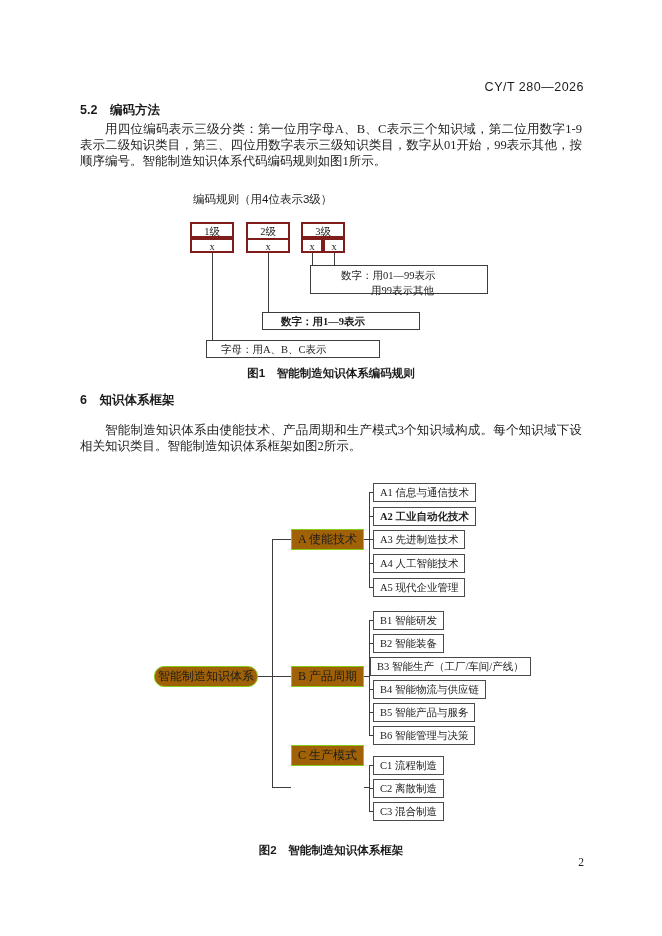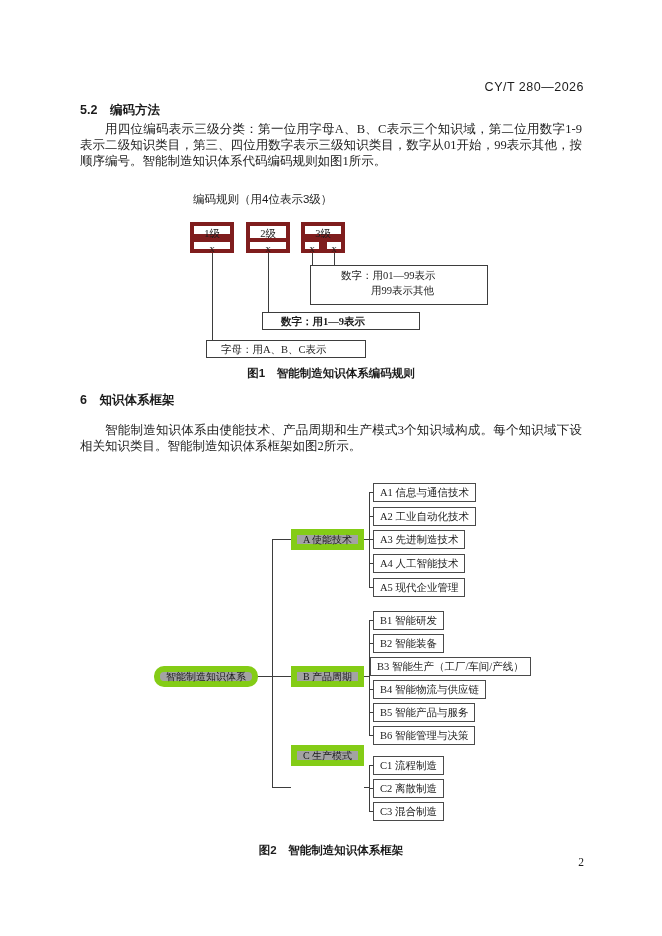--- a/index.html
+++ b/index.html
@@ -22,31 +22,31 @@
   }
   .fig-title{
     position:absolute;font-weight:normal;font-size:11.5px;
     font-family:"Liberation Sans","DejaVu Sans",sans-serif;
   }
   .fig-caption{
     position:absolute;left:0;width:662px;text-align:center;font-weight:bold;
     font-size:11.5px;font-family:"Liberation Sans","DejaVu Sans",sans-serif;
   }
   .f1box{
-    position:absolute;border:4px solid #7f1d1d;text-align:center;
+    position:absolute;border:2px solid #7f1d1d;text-align:center;
     font-size:10.5px;background:#fff;box-sizing:border-box;
   }
   .f1note{
     position:absolute;border:1px solid #3d3d3d;font-size:10.5px;background:#fff;
     box-sizing:border-box;
   }
   .vline{position:absolute;width:1px;background:#3d3d3d;}
   .hline{position:absolute;height:1px;background:#3d3d3d;}
   .f2box{
-    position:absolute;border:6px solid #84cc16;background:#a3a3a3;font-size:10px;
+    position:absolute;border:1px solid #84cc16;background:#a16207;font-size:12px;
     display:flex;align-items:center;justify-content:center;box-sizing:border-box;
     white-space:nowrap;
   }
   .leaf{
     position:absolute;height:19px;border:1px solid #4a4a4a;background:#fff;
     font-size:10.5px;display:inline-flex;align-items:center;padding:0 6px;
     box-sizing:border-box;white-space:nowrap;
   }
   .page-number{position:absolute;right:78px;top:856px;font-size:11.5px;}
 </style>
@@ -69,26 +69,26 @@
   <div class="f1box" style="left:190px;top:238px;width:44px;height:15px;line-height:14px;">x</div>
   <div class="f1box" style="left:246px;top:238px;width:44px;height:15px;line-height:14px;">x</div>
   <div class="f1box" style="left:301px;top:238px;width:22px;height:15px;line-height:14px;">x</div>
   <div class="f1box" style="left:323px;top:238px;width:22px;height:15px;line-height:14px;">x</div>
 
   <div class="vline" style="left:212px;top:253px;height:87px;"></div>
   <div class="vline" style="left:268px;top:253px;height:59px;"></div>
   <div class="vline" style="left:312px;top:253px;height:12px;"></div>
   <div class="vline" style="left:334px;top:253px;height:12px;"></div>
 
-  <div class="f1note" style="left:310px;top:265px;width:178px;height:40px;padding-top:2px;line-height:15px;">
+  <div class="f1note" style="left:310px;top:265px;width:178px;height:29px;padding-top:2px;line-height:15px;">
     <div style="padding-left:30px;">数字：用01—99表示</div>
     <div style="padding-left:60px;">用99表示其他</div>
   </div>
   <div class="f1note" style="left:262px;top:312px;width:158px;height:18px;line-height:17px;padding-left:18px;font-weight:bold;">数字：用1—9表示</div>
-  <div class="f1note" style="left:206px;top:340px;width:160px;height:18px;line-height:17px;padding-left:14px;">字母：用A、B、C表示</div>
+  <div class="f1note" style="left:206px;top:340px;width:174px;height:18px;line-height:17px;padding-left:14px;">字母：用A、B、C表示</div>
 
   <div class="fig-caption" style="top:366px;">图1　智能制造知识体系编码规则</div>
 
   <div class="heading" style="top:392px;">6　知识体系框架</div>
   <p class="body-par" style="top:422px;">智能制造知识体系由使能技术、产品周期和生产模式3个知识域构成。每个知识域下设相关知识类目。智能制造知识体系框架如图2所示。</p>
 
   <div class="f2box" style="left:154px;top:666px;width:104px;height:21px;border-radius:10px;">智能制造知识体系</div>
 
   <div class="hline" style="left:258px;top:676px;width:15px;"></div>
   <div class="vline" style="left:272px;top:539px;height:249px;"></div>
@@ -117,21 +117,21 @@
   <div class="hline" style="left:369px;top:712px;width:4px;"></div>
   <div class="hline" style="left:369px;top:735px;width:4px;"></div>
 
   <div class="hline" style="left:364px;top:787px;width:6px;"></div>
   <div class="vline" style="left:369px;top:765px;height:47px;"></div>
   <div class="hline" style="left:369px;top:765px;width:4px;"></div>
   <div class="hline" style="left:369px;top:788px;width:4px;"></div>
   <div class="hline" style="left:369px;top:811px;width:4px;"></div>
 
   <div class="leaf" style="left:373px;top:483px;">A1 信息与通信技术</div>
-  <div class="leaf" style="left:373px;top:507px;">A2 工业自动化技术</div>
+  <div class="leaf" style="left:373px;top:507px;font-weight:bold;">A2 工业自动化技术</div>
   <div class="leaf" style="left:373px;top:530px;">A3 先进制造技术</div>
   <div class="leaf" style="left:373px;top:554px;">A4 人工智能技术</div>
   <div class="leaf" style="left:373px;top:578px;">A5 现代企业管理</div>
 
   <div class="leaf" style="left:373px;top:611px;">B1 智能研发</div>
   <div class="leaf" style="left:373px;top:634px;">B2 智能装备</div>
   <div class="leaf" style="left:370px;top:657px;text-align:center;">B3 智能生产（工厂/车间/产线）</div>
   <div class="leaf" style="left:373px;top:680px;">B4 智能物流与供应链</div>
   <div class="leaf" style="left:373px;top:703px;">B5 智能产品与服务</div>
   <div class="leaf" style="left:373px;top:726px;">B6 智能管理与决策</div>

